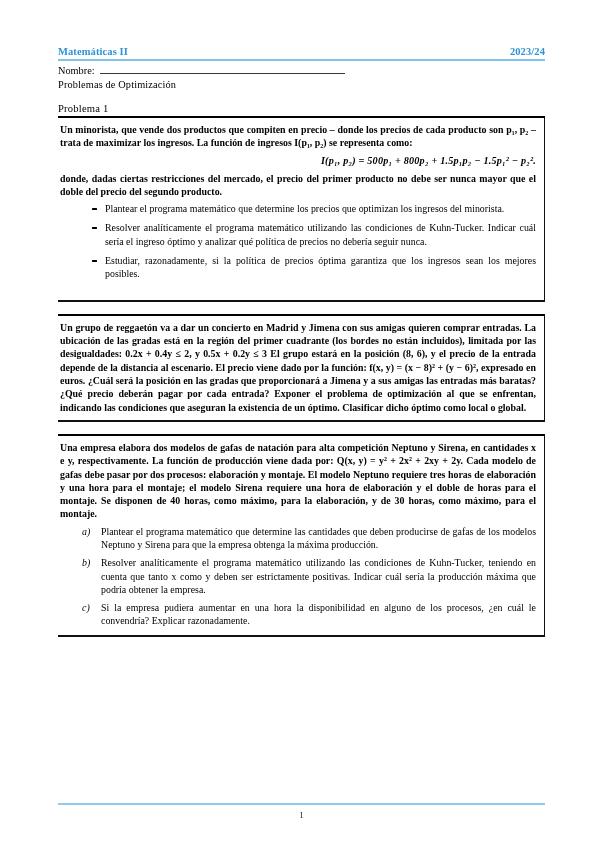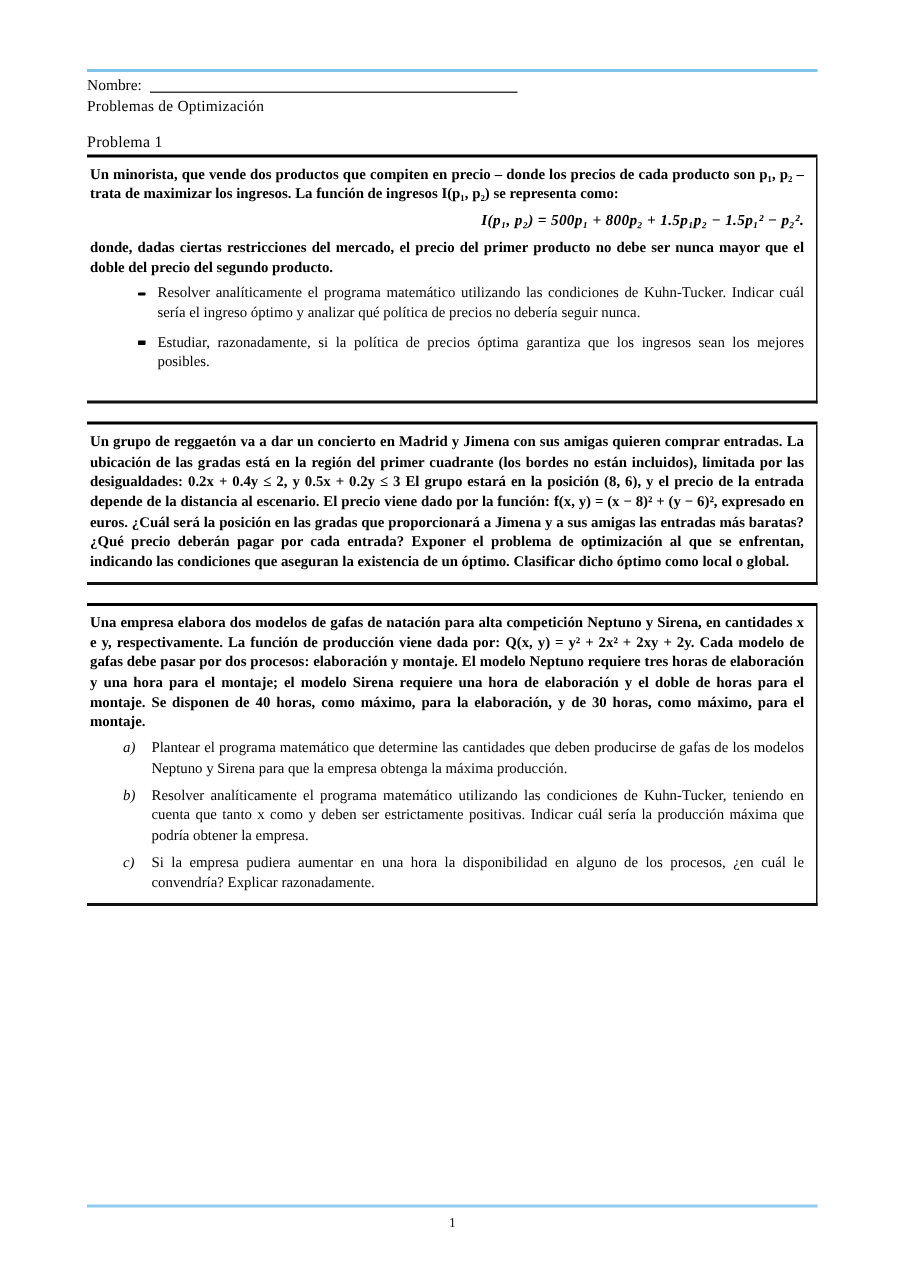--- a/index.html
+++ b/index.html
@@ -38,21 +38,21 @@
     padding-bottom: 2px;
   }
   .header-rule {
     height: 1.6px;
     background: #7fc2ea;
     width: 100%;
     margin-bottom: 3px;
   }
   .nombre-line {
     display: flex;
-    align-items: center;
+    align-items: flex-start;
     font-size: 10.3px;
     line-height: 13px;
     margin-top: 1px;
   }
   .nombre-label { white-space: nowrap; }
   .nombre-fill {
     flex: 0 0 245px;
     border-bottom: 1px solid #3a3a3a;
     height: 9px;
     margin-left: 5px;
@@ -160,36 +160,41 @@
     font-size: 9px;
     margin-top: 5px;
     color: #1a1a1a;
   }
 </style>
 </head>
 <body>
 
 <div class="page">
 
+  <div class="header-row">
+    <span>Matemáticas II</span>
+    <span>2023/24</span>
+  </div>
   <div class="header-rule"></div>
 
   <div class="nombre-line">
     <span class="nombre-label">Nombre:</span>
     <span class="nombre-fill"></span>
   </div>
   <div class="subtitle">Problemas de Optimización</div>
 
   <div class="problem">
     <div class="problem-title">Problema 1</div>
     <div class="title-rule"></div>
     <div class="problem-body">
       <p>Un minorista, que vende dos productos que compiten en precio – donde los precios de cada producto son p₁, p₂ – trata de maximizar los ingresos. La función de ingresos I(p₁, p₂) se representa como:</p>
       <div class="formula">I(p₁, p₂) = 500p₁ + 800p₂ + 1.5p₁p₂ − 1.5p₁² − p₂².</div>
       <p>donde, dadas ciertas restricciones del mercado, el precio del primer producto no debe ser nunca mayor que el doble del precio del segundo producto.</p>
       <ul class="bullets">
+        <li>Plantear el programa matemático que determine los precios que optimizan los ingresos del minorista.</li>
         <li>Resolver analíticamente el programa matemático utilizando las condiciones de Kuhn-Tucker. Indicar cuál sería el ingreso óptimo y analizar qué política de precios no debería seguir nunca.</li>
         <li>Estudiar, razonadamente, si la política de precios óptima garantiza que los ingresos sean los mejores posibles.</li>
       </ul>
     </div>
   </div>
 
   <div class="problem">
     <div class="title-rule"></div>
     <div class="problem-body">
       <p>Un grupo de reggaetón va a dar un concierto en Madrid y Jimena con sus amigas quieren comprar entradas. La ubicación de las gradas está en la región del primer cuadrante (los bordes no están incluidos), limitada por las desigualdades: 0.2x + 0.4y ≤ 2, y 0.5x + 0.2y ≤ 3 El grupo estará en la posición (8, 6), y el precio de la entrada depende de la distancia al escenario. El precio viene dado por la función: f(x, y) = (x − 8)² + (y − 6)², expresado en euros. ¿Cuál será la posición en las gradas que proporcionará a Jimena y a sus amigas las entradas más baratas? ¿Qué precio deberán pagar por cada entrada? Exponer el problema de optimización al que se enfrentan, indicando las condiciones que aseguran la existencia de un óptimo. Clasificar dicho óptimo como local o global.</p>

